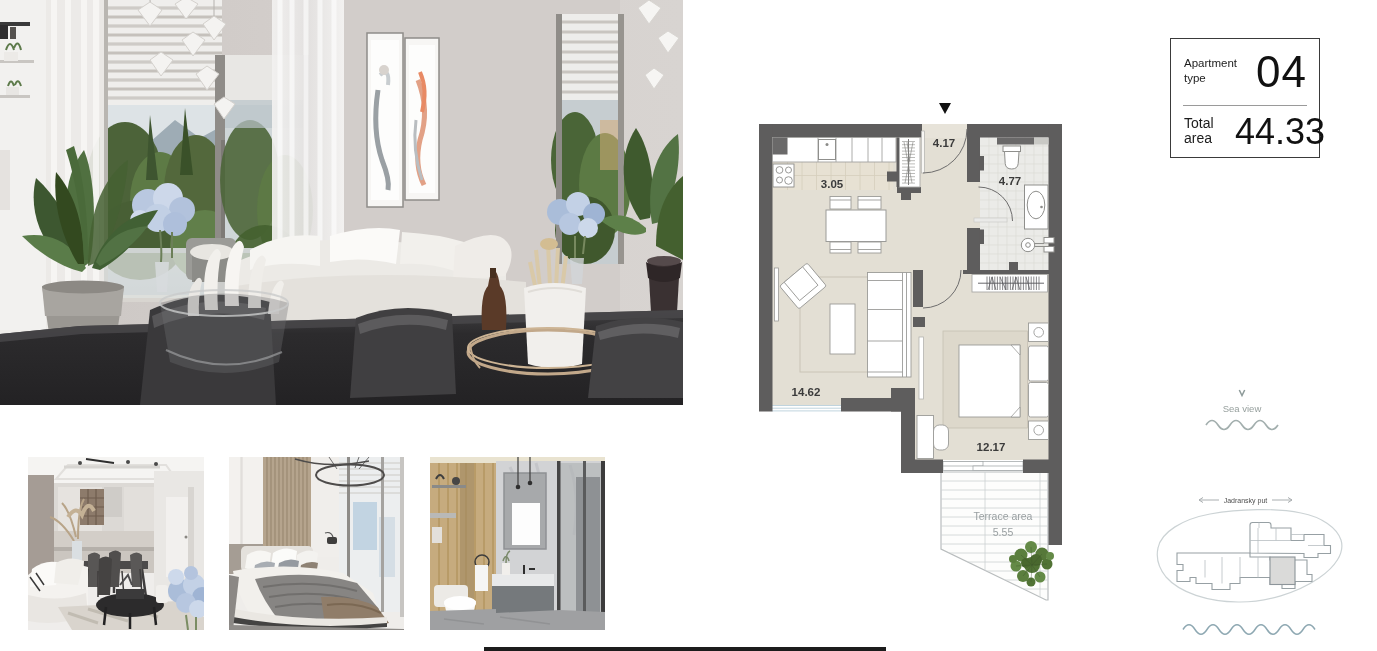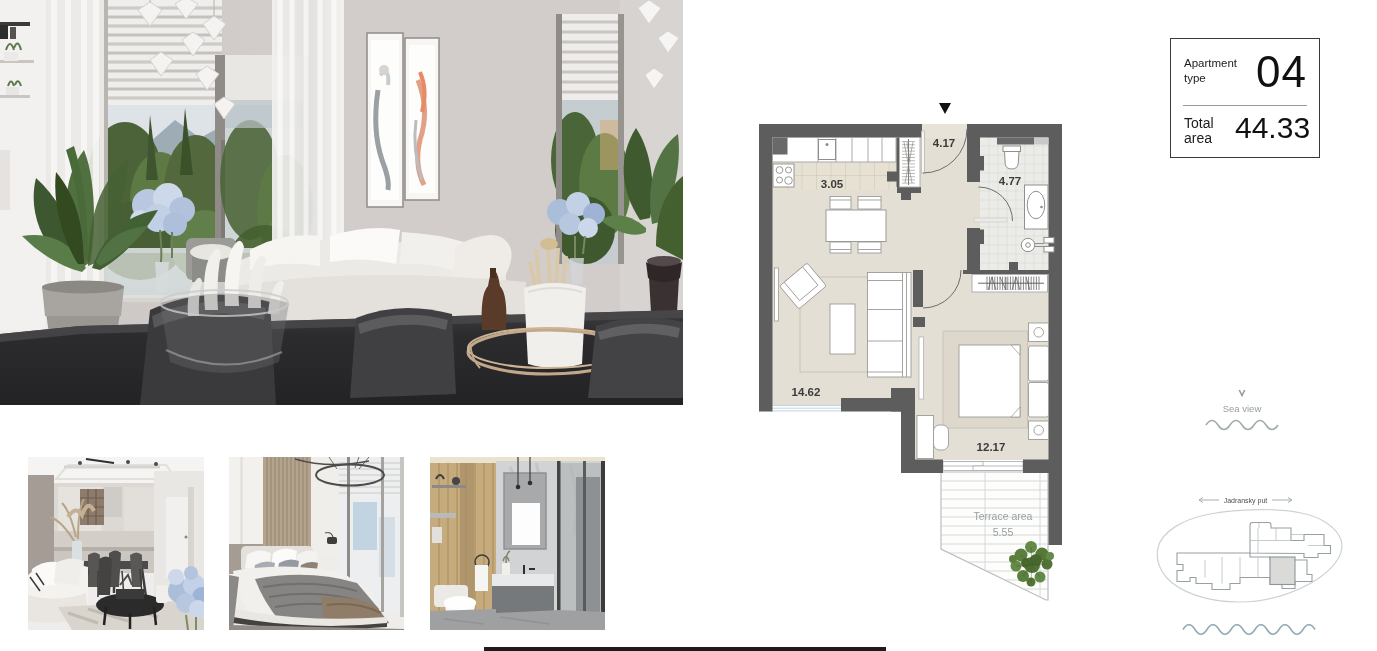--- a/index.html
+++ b/index.html
@@ -712,21 +712,21 @@
 <div class="abs" id="infobox" style="left:1170px;top:38px;width:148px;height:118px;border:1.5px solid #3a3a3a;background:#fff;">
 
   <div class="abs" style="left:13px;top:17px;font-size:11.5px;line-height:15px;color:#1c1c1c;">Apartment<br>type</div>
 
   <div class="abs" style="left:85px;top:8px;font-size:44px;color:#111;letter-spacing:1px;text-align:right;">04</div>
 
   <div class="abs" style="left:12px;top:66px;width:124px;height:1px;background:#9a9a9a;"></div>
 
   <div class="abs" style="left:13px;top:77px;font-size:14px;line-height:15px;color:#1c1c1c;">Total<br>area</div>
 
-  <div class="abs" style="left:64px;top:72px;font-size:30px;color:#111;">44.33</div>
+  <div class="abs" style="left:64px;top:72px;font-size:36px;color:#111;">44.33</div>
 </div>
 
 <svg class="abs" id="sitemap" style="left:1150px;top:380px" width="200" height="260" viewBox="1150 380 200 260" fill="none">
 
 <path d="M1239.3,390 L1242,395.5 L1244.7,390" stroke="#8d9a99" stroke-width="1.5"></path>
 
 <text x="1242" y="412" font-size="9.5" fill="#97a09e" text-anchor="middle" font-family="Liberation Sans,sans-serif">Sea view</text>
 
 <path d="M1206,425 q6,-9 12,0 t12,0 t12,0 t12,0 t12,0 t12,0" stroke="#a3afae" stroke-width="1.7"></path>
 

